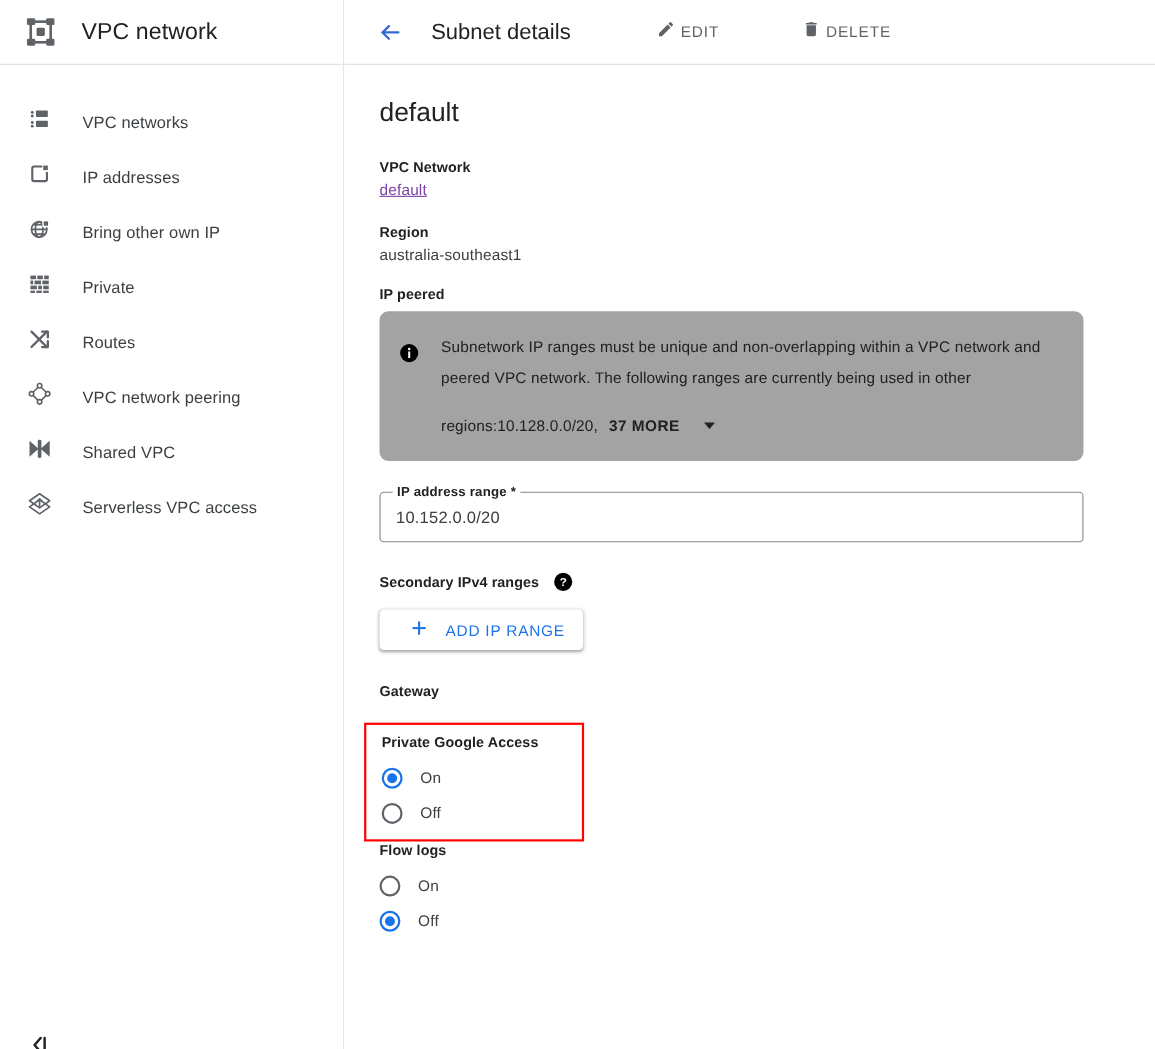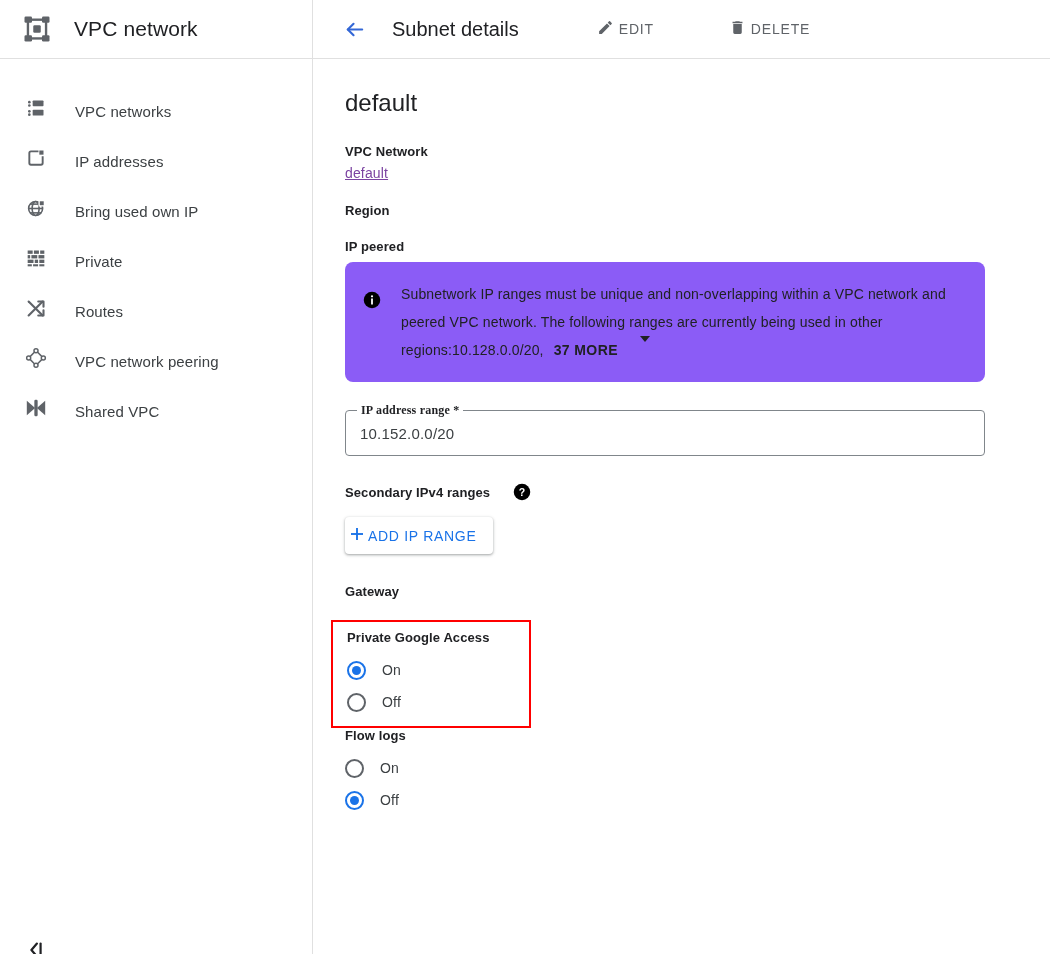--- a/index.html
+++ b/index.html
@@ -91,35 +91,36 @@
     font-size: 14px; color: #3c4043; letter-spacing: 0.15px;
   }
   .field-link {
     font-size: 14px; color: #7b43a1; text-decoration: underline;
     cursor: pointer; letter-spacing: 0.15px;
   }
   .block { margin-bottom: 21px; }
 
   
   .info-box {
-    width: 640px; background: #8b5cf6; border-radius: 8px;
+    width: 640px; background: #a3a3a3; border-radius: 8px;
     padding: 18px 20px 18px 18px;
     display: flex; align-items: flex-start; gap: 20px;
     margin-top: 8px;
   }
   .info-icon { flex: 0 0 18px; margin-top: 11px; }
   .info-text {
     font-size: 14px; color: #202124; line-height: 28px;
     letter-spacing: 0.15px;
   }
   .more-btn {
-    display: inline-flex; gap: 22px;
+    display: inline-flex; align-items: center; gap: 22px;
     font-size: 14px; font-weight: 700; color: #202124;
     cursor: pointer; margin-left: 10px; letter-spacing: 0.4px;
     vertical-align: baseline;
+    margin-top: 16px;
   }
   .caret-down {
     width: 0; height: 0;
     border-left: 5px solid transparent;
     border-right: 5px solid transparent;
     border-top: 6px solid #202124;
     display: inline-block;
   }
 
   
@@ -127,38 +128,37 @@
     position: relative; width: 640px; height: 46px;
     border: 1px solid #80868b; border-radius: 4px;
     margin-top: 28px; margin-bottom: 27px;
     display: flex; align-items: center;
   }
   .textfield-label {
     position: absolute; top: -8px; left: 11px;
     background: #ffffff; padding: 0 4px;
     font-size: 12px; font-weight: 700; color: #202124;
     letter-spacing: 0.2px;
-    font-family: Liberation Serif, serif;
   }
   .textfield-input {
     border: none; outline: none; background: transparent;
     font-family: "Liberation Sans", sans-serif;
     font-size: 15px; color: #3c4043;
     padding: 0 14px; width: 100%; height: 100%;
     letter-spacing: 0.2px;
   }
 
-  .inline-label-row { display: flex; align-items: center; gap: 23px; margin-bottom: 16px; }
+  .inline-label-row { display: flex; align-items: center; gap: 13px; margin-bottom: 16px; }
   .help-icon { width: 18px; height: 18px; cursor: pointer; }
 
   .add-btn {
-    display: inline-flex; align-items: center; gap: 3px;
+    display: inline-flex; align-items: center; gap: 16px;
     background: #ffffff; border: none; border-radius: 4px;
     box-shadow: 0 1px 2px 0 rgba(60,64,67,.3), 0 1px 3px 1px rgba(60,64,67,.15);
-    padding: 9px 16px 9px 4px; cursor: pointer;
+    padding: 9px 16px 9px 28px; cursor: pointer;
   }
   .add-btn-label {
     font-size: 14px; font-weight: 500; color: #1a73e8;
     letter-spacing: 0.7px; text-transform: uppercase;
   }
 
   
   .radio-group-title {
     font-size: 13px; font-weight: 700; color: #202124;
     letter-spacing: 0.1px; margin-bottom: 9px;
@@ -242,21 +242,21 @@
         <span class="nav-icon">
           <svg width="21" height="21" viewBox="0 0 24 24" fill="none" stroke="#5f6368" stroke-width="1.8">
             <circle cx="11" cy="12" r="8"></circle>
             <ellipse cx="11" cy="12" rx="4" ry="8"></ellipse>
             <line x1="3" y1="12" x2="19" y2="12"></line>
             <line x1="4.5" y1="7" x2="17.5" y2="7"></line>
             <line x1="4.5" y1="17" x2="17.5" y2="17"></line>
             <rect x="15" y="3" width="6" height="6" fill="#5f6368" stroke="#fff" stroke-width="1.5"></rect>
           </svg>
         </span>
-        <span class="nav-label">Bring used own IP</span>
+        <span class="nav-label">Bring other own IP</span>
       </div>
 
       <div class="nav-item">
         <span class="nav-icon">
           <svg width="20" height="20" viewBox="0 0 24 24" fill="#5f6368">
             <rect x="2" y="3" width="6" height="4"></rect>
               <rect x="9.5" y="3" width="6" height="4"></rect>
               <rect x="17" y="3" width="5" height="4"></rect>
             <rect x="2" y="8.5" width="3" height="4"></rect>
               <rect x="6.5" y="8.5" width="7" height="4"></rect>
@@ -304,20 +304,30 @@
         <span class="nav-icon">
           <svg width="22" height="22" viewBox="0 0 24 24" fill="#5f6368">
             <path d="M2 4 L11 12 L2 20 Z"></path>
             <path d="M22 4 L13 12 L22 20 Z"></path>
             <rect x="10.2" y="3" width="3.6" height="18" rx="1.4"></rect>
           </svg>
         </span>
         <span class="nav-label">Shared VPC</span>
       </div>
 
+      <div class="nav-item">
+        <span class="nav-icon">
+          <svg width="22" height="22" viewBox="0 0 24 24" fill="none" stroke="#5f6368" stroke-width="1.6" stroke-linejoin="round">
+            <path d="M12 2 L22 9 L12 16 L2 9 Z"></path>
+            <path d="M12 8 L22 15 L12 22 L2 15 Z"></path>
+            <path d="M12 16 L12 7 M9 10 L12 7 L15 10"></path>
+          </svg>
+        </span>
+        <span class="nav-label">Serverless VPC access</span>
+      </div>
 
     </nav>
 
     <div class="collapse-btn">
       <svg width="22" height="22" viewBox="0 0 24 24" fill="none" stroke="#202124" stroke-width="2.4" stroke-linecap="round" stroke-linejoin="round">
         <polyline points="13,5 7,12 13,19"></polyline>
         <line x1="17" y1="5" x2="17" y2="19"></line>
       </svg>
     </div>
   </aside>
@@ -358,20 +368,21 @@
 
       <div class="page-title">default</div>
 
       <div class="block">
         <div class="field-label">VPC Network</div>
         <a class="field-link">default</a>
       </div>
 
       <div class="block">
         <div class="field-label">Region</div>
+        <div class="field-value">australia-southeast1</div>
       </div>
 
       <div>
         <div class="field-label">IP peered</div>
 
         <div class="info-box">
           <span class="info-icon">
             <svg width="18" height="18" viewBox="0 0 24 24">
               <circle cx="12" cy="12" r="11" fill="#000000"></circle>
               <rect x="10.8" y="10" width="2.4" height="8" fill="#ffffff"></rect>

